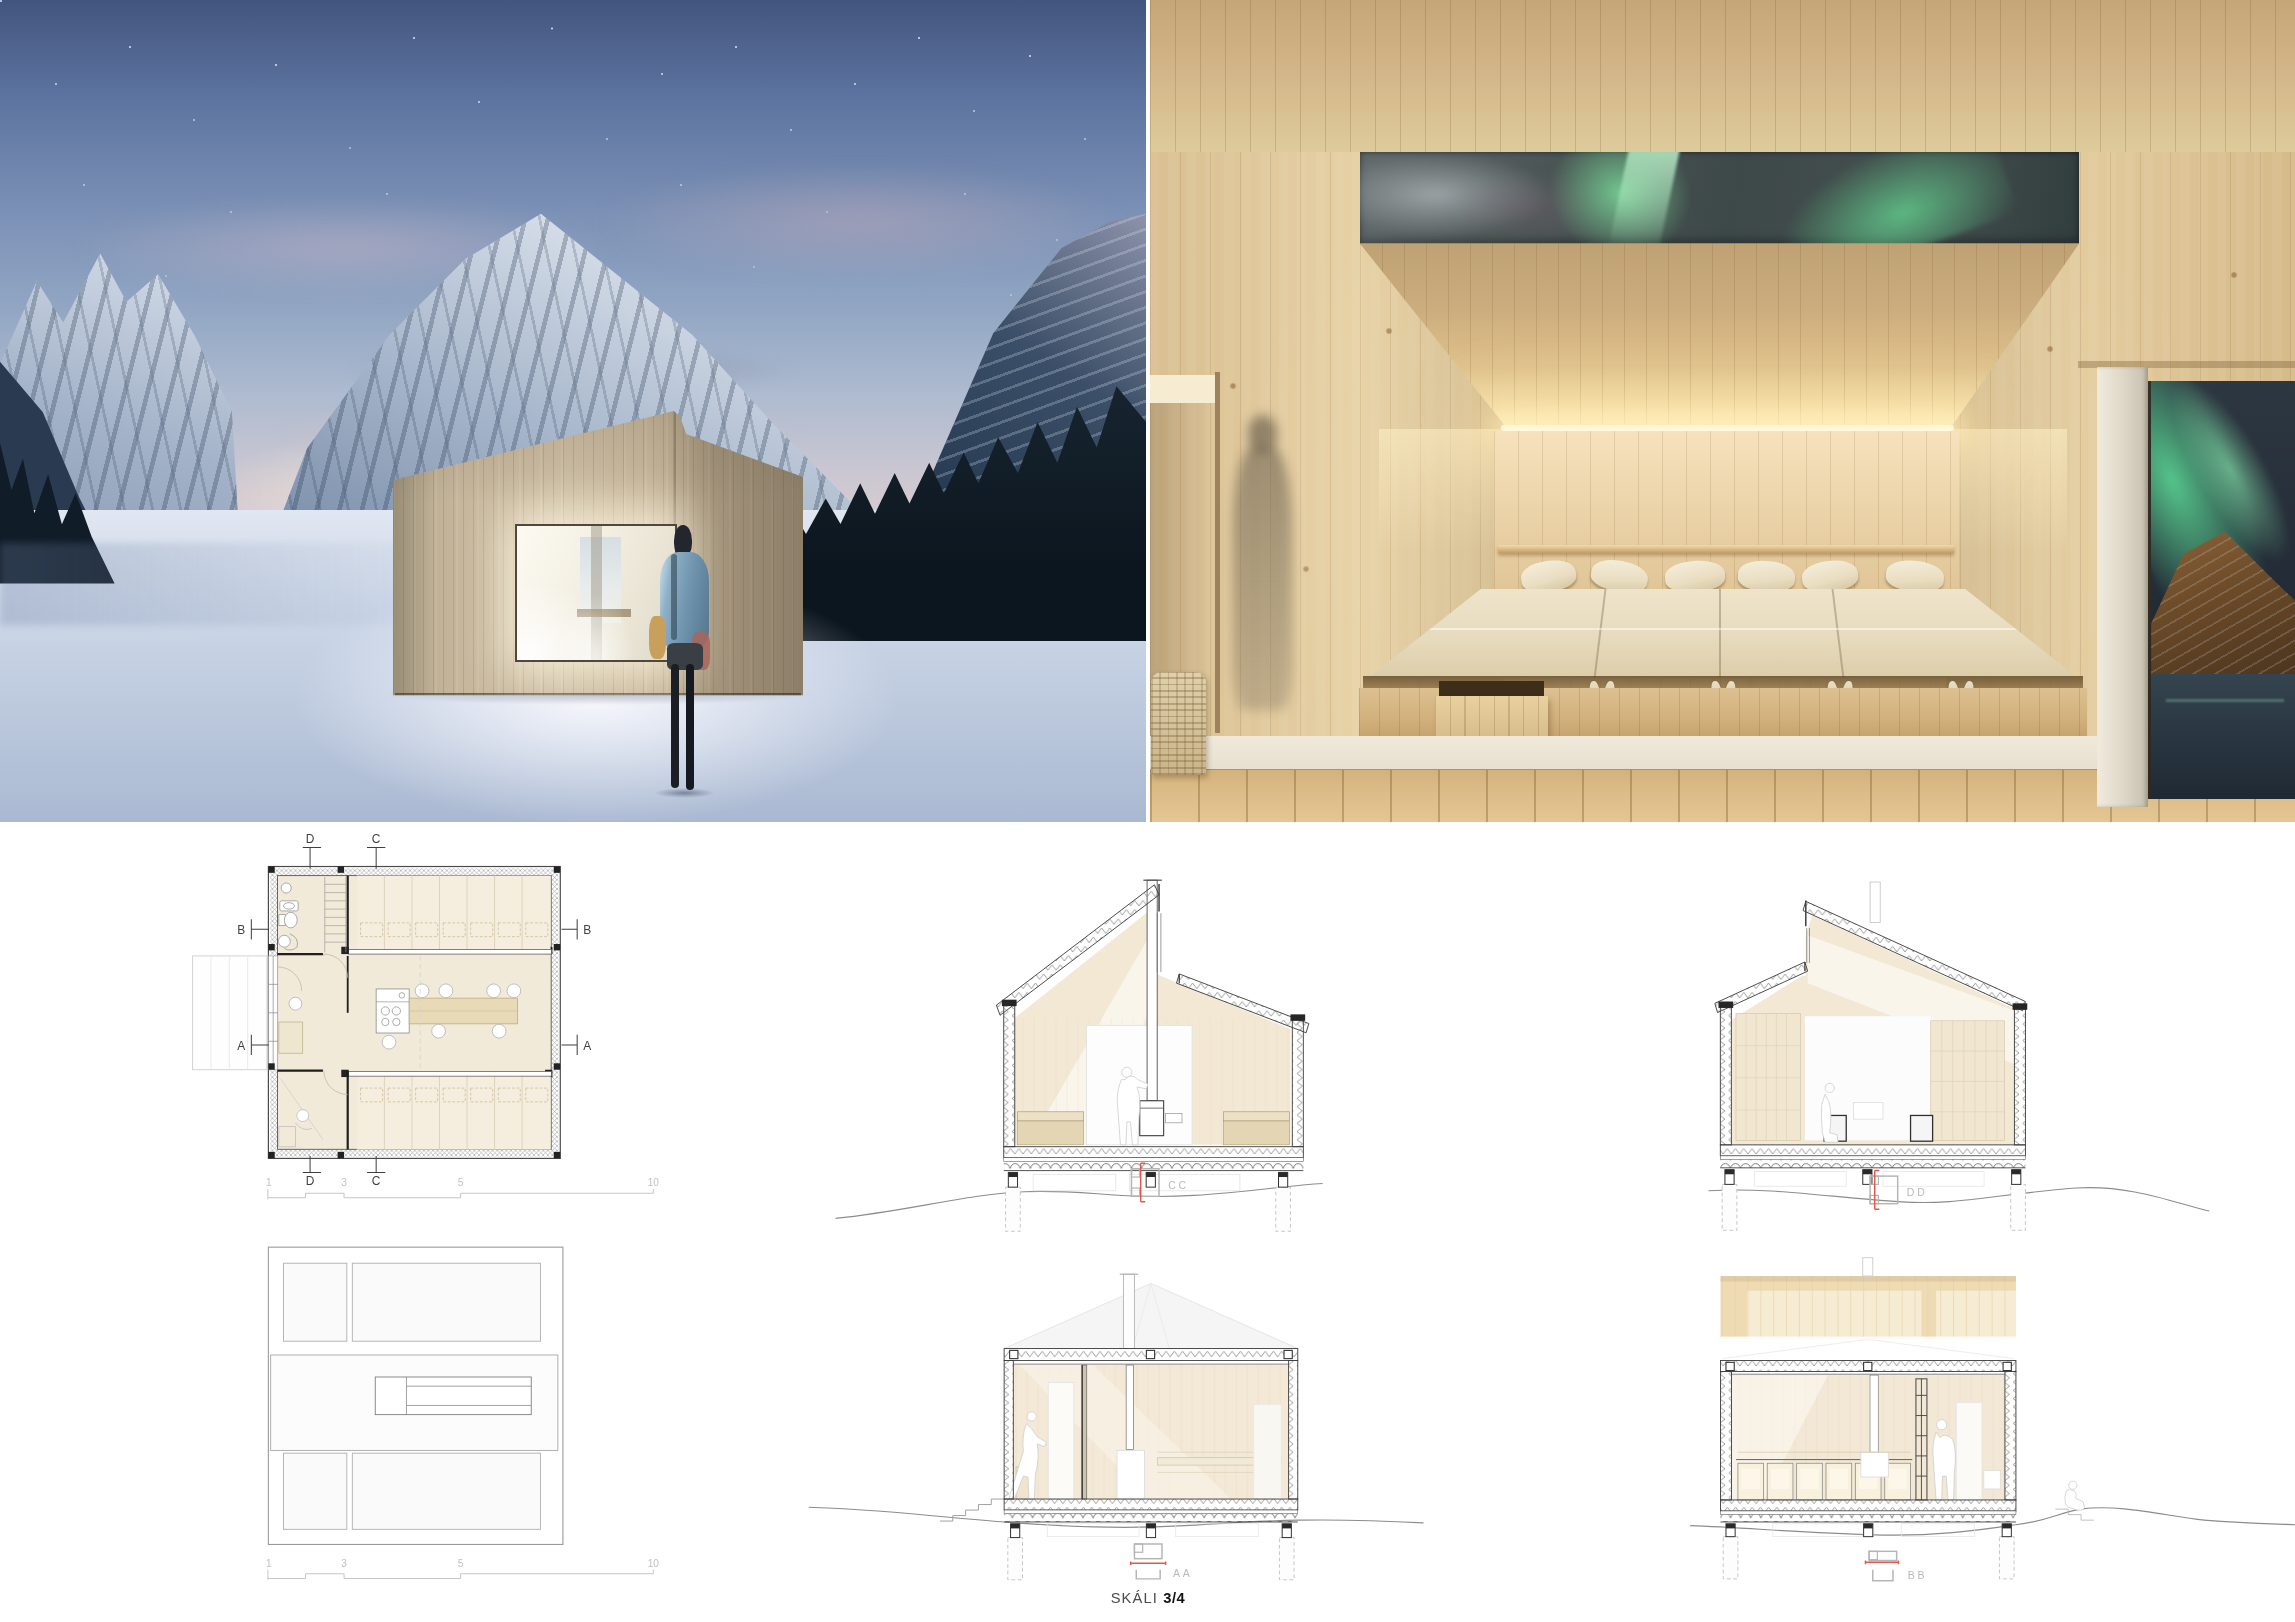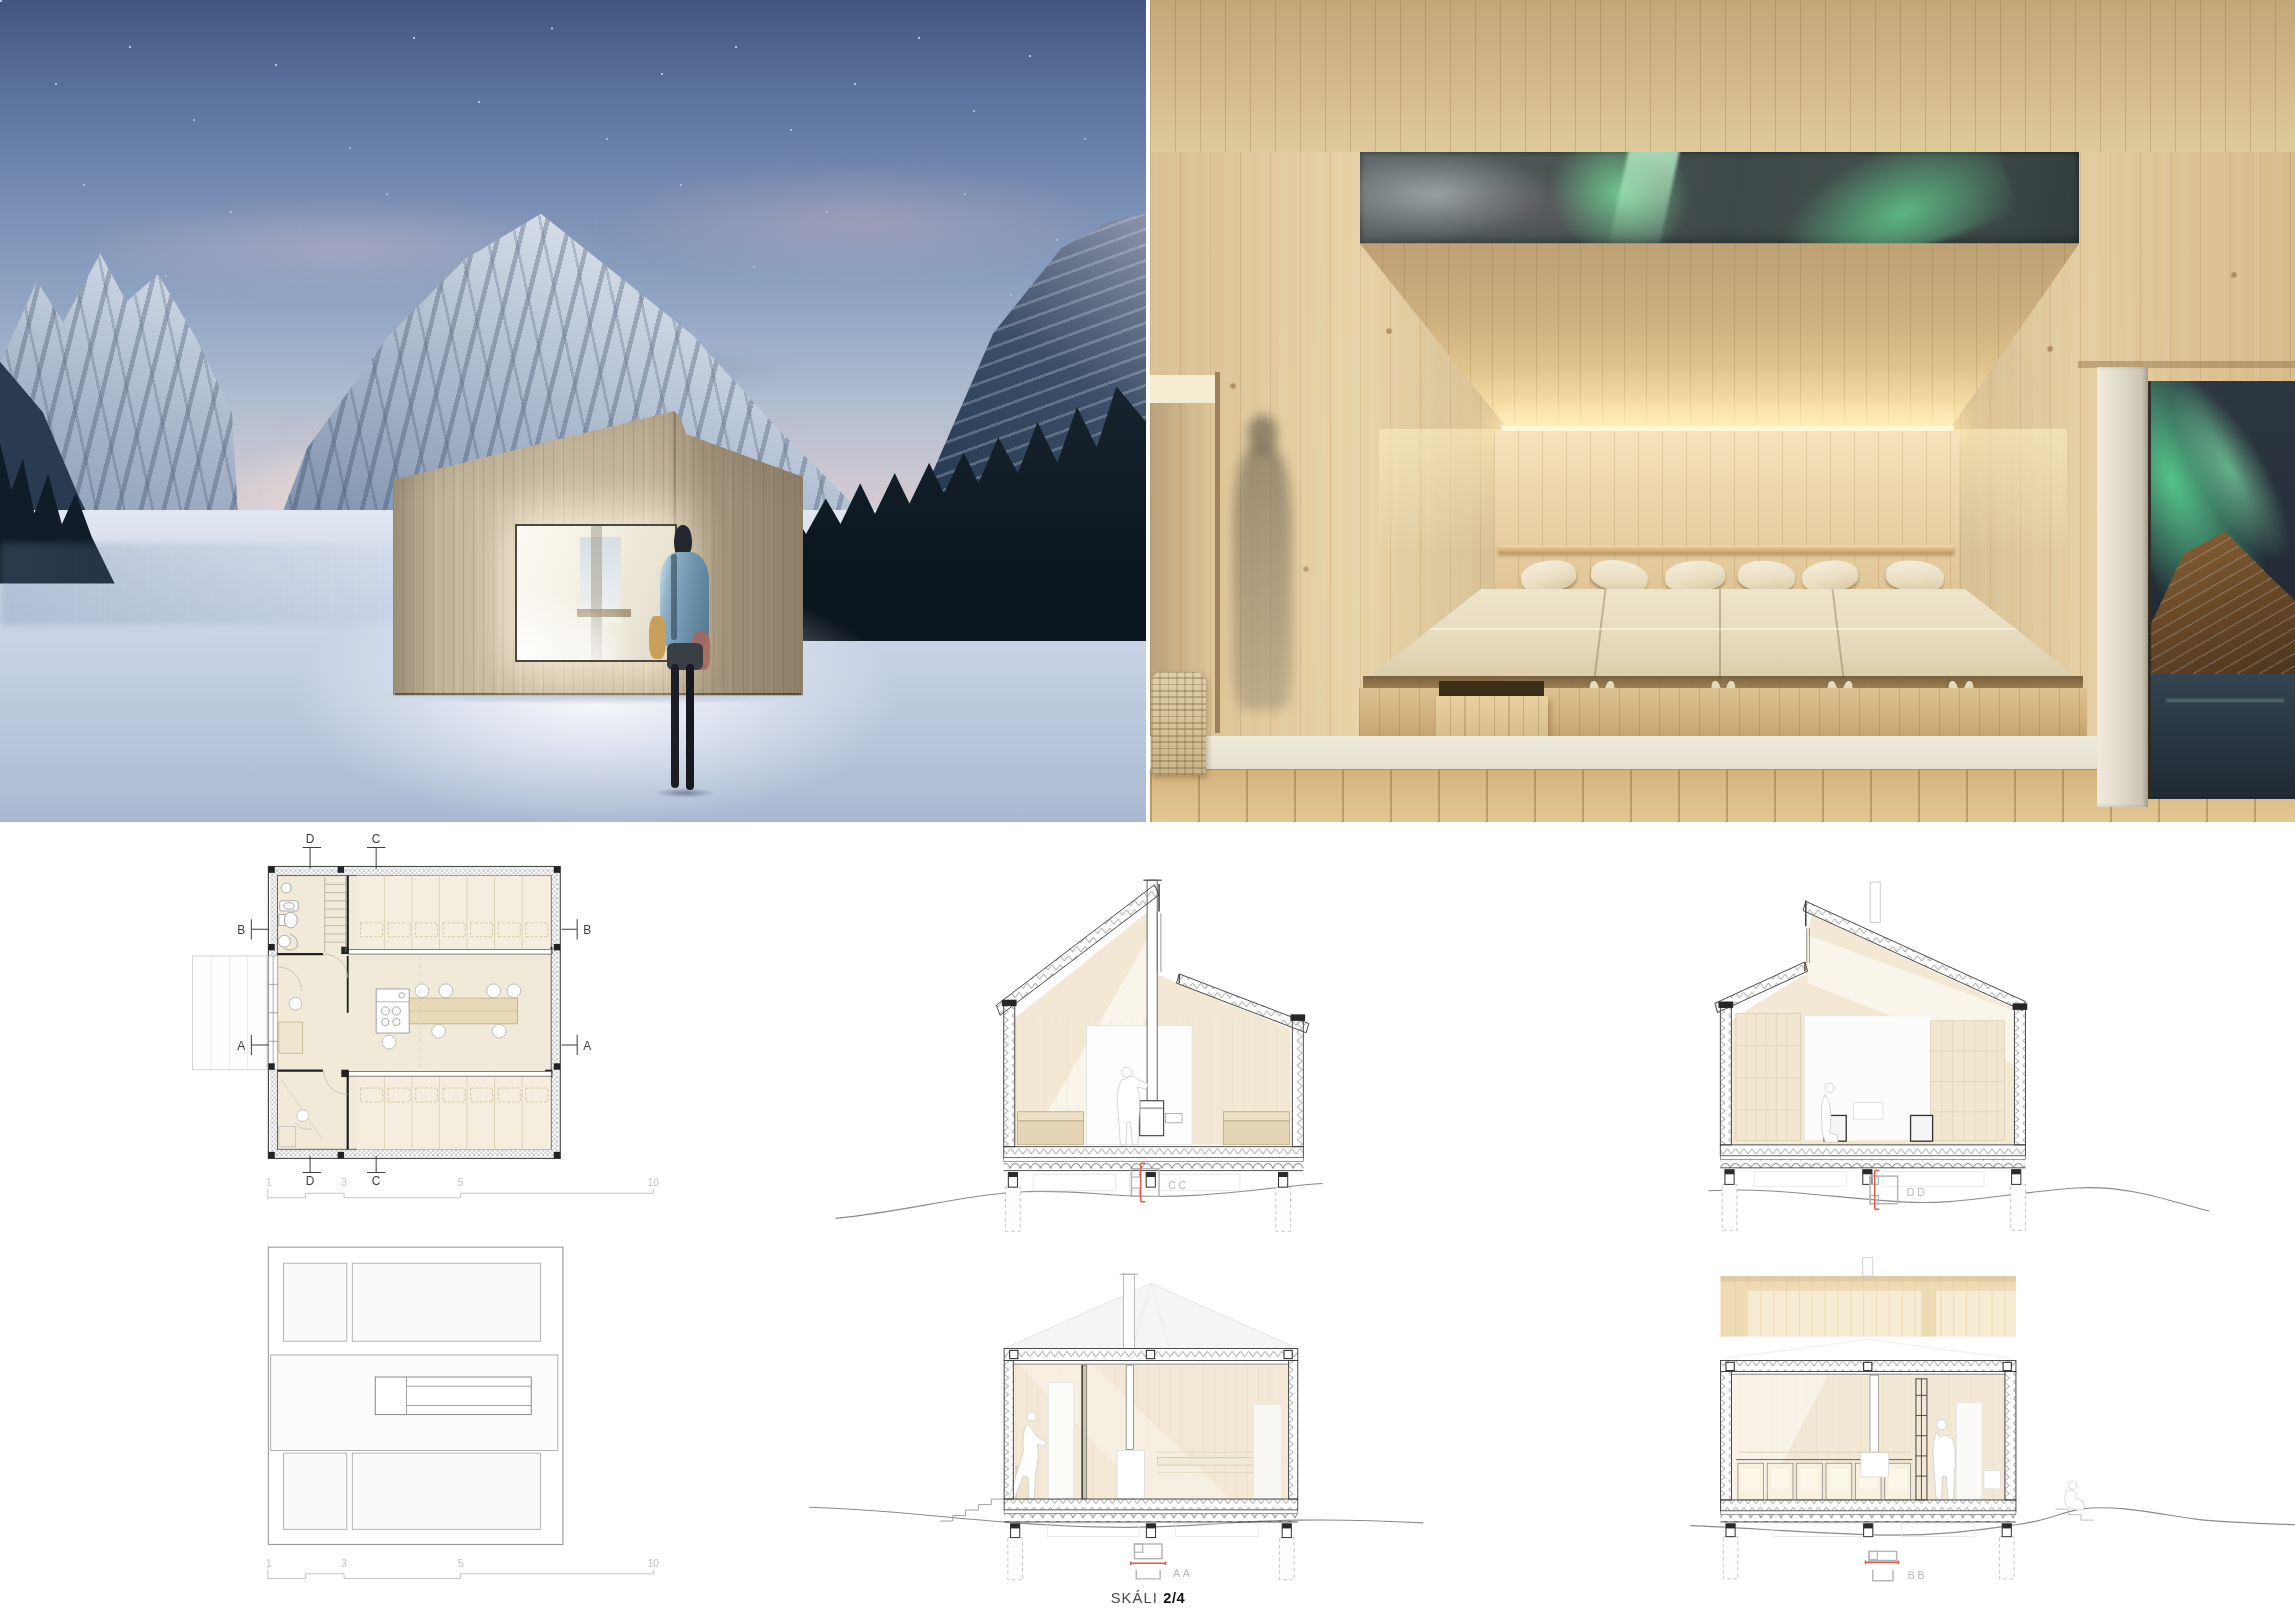--- a/index.html
+++ b/index.html
@@ -777,17 +777,17 @@
     <g>
       <rect x="195" y="360" width="30" height="10" fill="none" stroke="#b5b5b5" stroke-width="1.6"></rect>
       <rect x="195" y="360" width="9" height="9" fill="none" stroke="#b5b5b5" stroke-width="1.3"></rect>
       <path d="M191,370 v4 M191,372 H227 M227,370 v4" stroke="#e2574e" stroke-width="1.6" fill="none"></path>
       <path d="M199,380 v12 h22 v-12" stroke="#b5b5b5" stroke-width="1.6" fill="none"></path>
       <text class="key-text" x="237" y="390">BB</text>
     </g>
   </svg>
 
   <div class="abs caption">
-    <span>SKÁLI</span><b>2/4</b>
+    <span>SKÁLI</span><b>3/4</b>
   </div>
 
 </div>
 
 
 </body></html>

